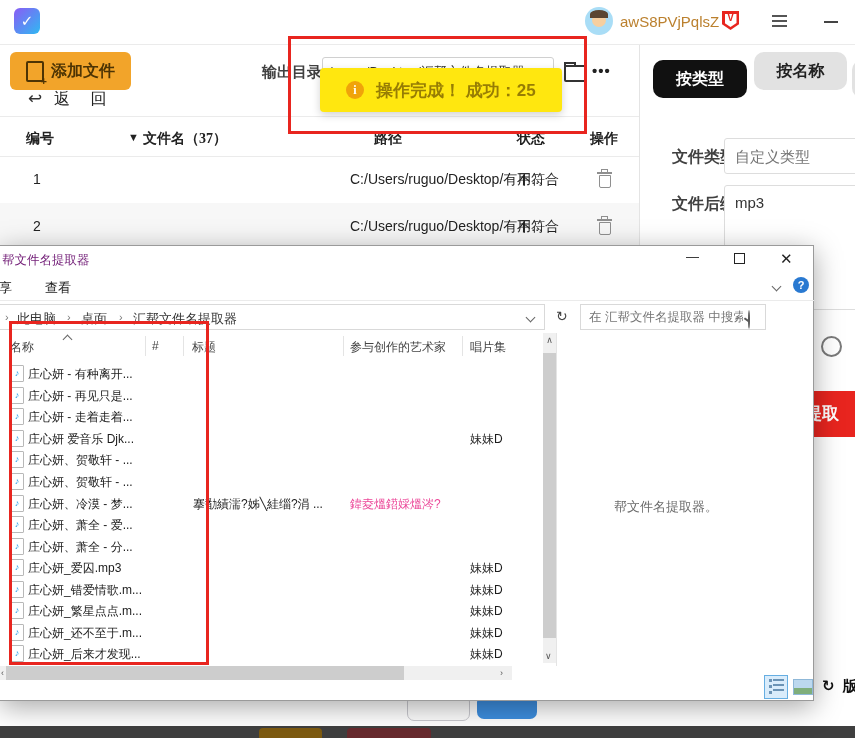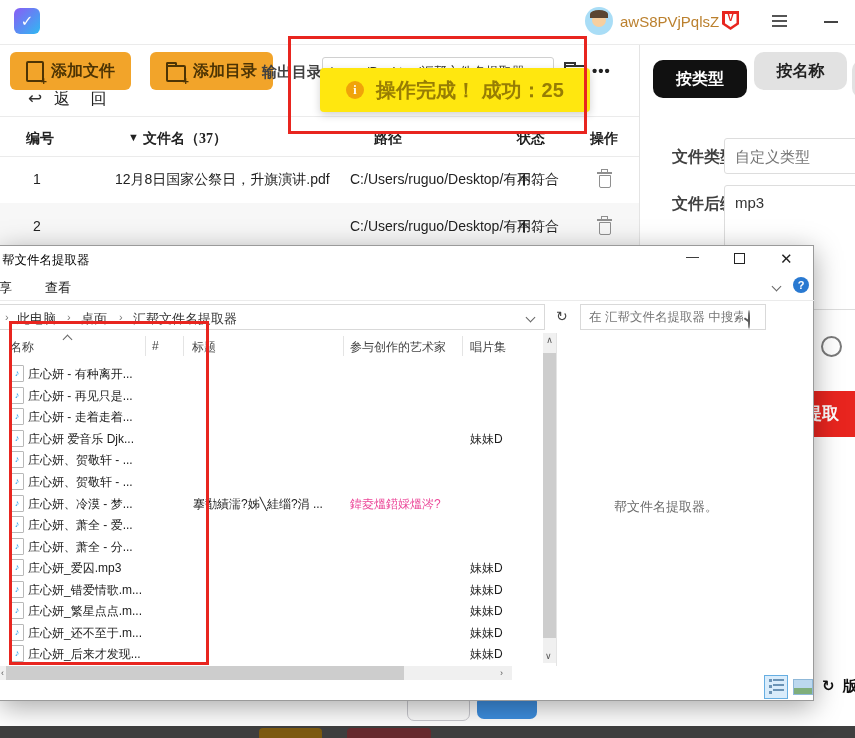--- a/index.html
+++ b/index.html
@@ -42,42 +42,42 @@
 
   .thead{font-size:14px;font-weight:bold;color:#222;}
   .tcell{font-size:14px;color:#222;}
   .trash{width:15px;height:17px;position:relative;}
   .trash .lid{position:absolute;left:0;top:1px;width:15px;height:2px;background:#8f8f8f;}
   .trash .hd{position:absolute;left:4px;top:-2px;width:5px;height:2px;border:1.5px solid #8f8f8f;border-bottom:none;}
   .trash .bin{position:absolute;left:1.5px;top:4px;width:10px;height:11px;border:1.5px solid #8f8f8f;border-radius:0 0 2px 2px;}
 
   .toast{display:flex;align-items:center;gap:12px;background:#ffe70f;border-radius:4px;
     box-shadow:0 3px 8px rgba(0,0,0,.18);padding:0 26px;height:44px;}
-  .toast .txt{font-size:20px;font-weight:bold;color:#977d04;}
+  .toast .txt{font-size:17px;font-weight:bold;color:#977d04;}
   .info-ic{width:18px;height:18px;border-radius:50%;background:#f0a30a;color:#fff;font-size:12px;font-weight:bold;
     text-align:center;line-height:18px;font-family:"Liberation Serif",serif;}
 
   .pill{height:38px;border-radius:10px;font-size:16px;font-weight:bold;text-align:center;line-height:38px;}
   .pill.dark{background:#111;color:#fff;}
   .pill.gray{background:#e2e2e2;color:#222;}
   .pinput{border:1px solid #ddd;border-radius:3px;background:#fff;box-sizing:border-box;
     font-size:15px;padding:8px 10px;font-family:"Liberation Sans","DejaVu Sans",sans-serif;color:#333;}
   .radio{width:17px;height:17px;border-radius:50%;border:2px solid #7a7a7a;background:#fff;}
   .extract{background:#e8251f;color:#fff;font-size:17px;font-weight:bold;text-align:center;line-height:46px;}
 
   
   .dlg-white{width:61px;height:24px;border:1px solid #c9c9cf;border-radius:7px;background:#fdfdfd;}
   .dlg-blue{width:60px;height:24px;border-radius:7px;background:#3d8edf;}
   .darkbar{background:#3f3f3f;}
   .stub{border-radius:4px 4px 0 0;}
 
   
   .xwin{left:0;top:245px;width:814px;height:456px;background:#fff;border:1px solid #9a9a9a;border-left:none;
     box-sizing:border-box;box-shadow:0 6px 26px rgba(0,0,0,.35);}
-  .xtitle{font-size:12.5px;color:#000000;}
+  .xtitle{font-size:12.5px;color:#701a75;}
   .wbtn{font-size:13px;color:#222;}
   .sqr{width:9px;height:9px;border:1px solid #222;}
   .xmenu{font-size:13px;color:#222;}
   .help{width:16px;height:16px;border-radius:50%;background:#2979d1;color:#fff;font-size:11px;font-weight:bold;
     text-align:center;line-height:16px;}
   .addr{border:1px solid #d9d9d9;background:#fff;height:26px;box-sizing:border-box;}
   .crumb{font-size:13px;color:#333;}
   .sep{color:#777;font-size:11px;}
   .srch{border:1px solid #d9d9d9;height:26px;box-sizing:border-box;font-size:12.5px;color:#8a8a8a;
     padding:0 22px 0 8px;width:186px;background:#fff;font-family:"Liberation Sans","DejaVu Sans",sans-serif;}
@@ -121,44 +121,39 @@
     <span class="v">V</span>
   </div>
   <div class="ab burger" style="left:772px;top:15px;"></div>
   <div class="ab minbar" style="left:824px;top:21px;"></div>
   <div class="hline" style="left:0;top:44px;width:855px;"></div>
 
   <div class="ab obtn" style="left:10px;top:52px;">
     <span class="doc-ic"></span>
     <span>添加文件</span>
   </div>
-  <div class="ab obtn" style="left:150px;top:52px;">
-    <span class="fold-ic"></span>
-    <span>添加目录</span>
-  </div>
   <div class="ab lbl" style="left:245px;top:63px;">输出目录:</div>
   <input class="ab out-input" style="left: 322px; top: 57px;" value="/ruguo/Desktop/汇帮文件名提取器">
   <div class="ab fold-open" style="left:564px;top:60px;"></div>
   <div class="ab more" style="left:592px;top:62px;">•••</div>
 
   <div class="ab back-ic" style="left:28px;top:88px;">↩</div>
   <div class="ab backrow" style="left:54px;top:89px;letter-spacing:8px;">返  回</div>
   <div class="hline" style="left:0;top:116px;width:640px;"></div>
 
   <div class="ab thead" style="left:26px;top:130px;">编号</div>
   <div class="ab thead" style="left:128px;top:131px;font-size:11px;">▼</div>
   <div class="ab thead" style="left:143px;top:130px;font-family:Liberation Serif, serif;">文件名（37）</div>
   <div class="ab thead" style="left:374px;top:130px;">路径</div>
   <div class="ab thead" style="left:517px;top:130px;">状态</div>
   <div class="ab thead" style="left:590px;top:130px;">操作</div>
   <div class="hline" style="left:0;top:156px;width:640px;"></div>
 
   <div class="ab" style="left:0;top:156px;width:640px;height:47px;">
     <span class="ab tcell" style="left:33px;top:15px;">1</span>
-    <span class="ab tcell" style="left:115px;top:15px;">12月8日国家公祭日，升旗演讲.pdf</span>
     <span class="ab tcell" style="left:350px;top:15px;">C:/Users/ruguo/Desktop/有用...</span>
     <span class="ab tcell" style="left:517px;top:15px;">不符合</span>
     <span class="ab trash" style="left:597px;top:15px;"><i class="lid"></i><i class="hd"></i><i class="bin"></i></span>
   </div>
   <div class="hline" style="left:0;top:203px;width:640px;"></div>
   <div class="ab" style="left:0;top:203px;width:640px;height:47px;background:#f7f7f7;">
     <span class="ab tcell" style="left:33px;top:15px;">2</span>
     <span class="ab tcell" style="left:350px;top:15px;">C:/Users/ruguo/Desktop/有用...</span>
     <span class="ab tcell" style="left:517px;top:15px;">不符合</span>
     <span class="ab trash" style="left:597px;top:15px;"><i class="lid"></i><i class="hd"></i><i class="bin"></i></span>

